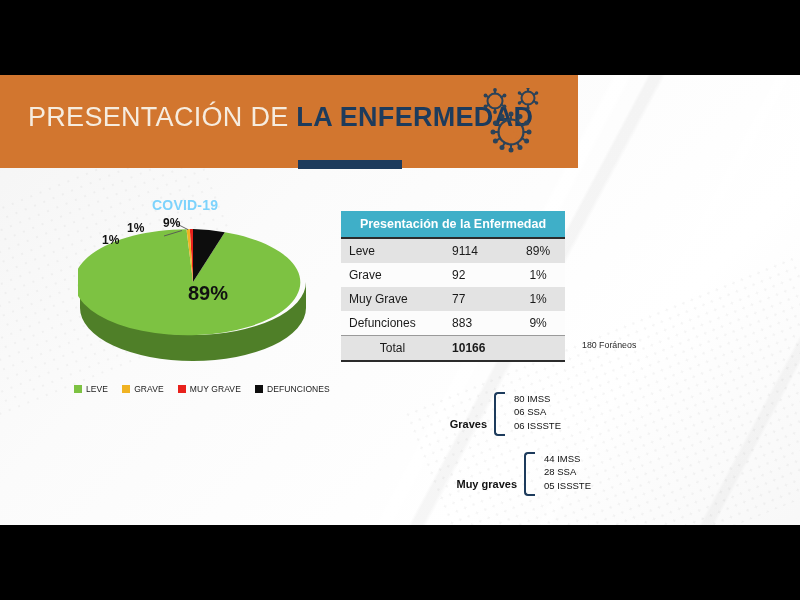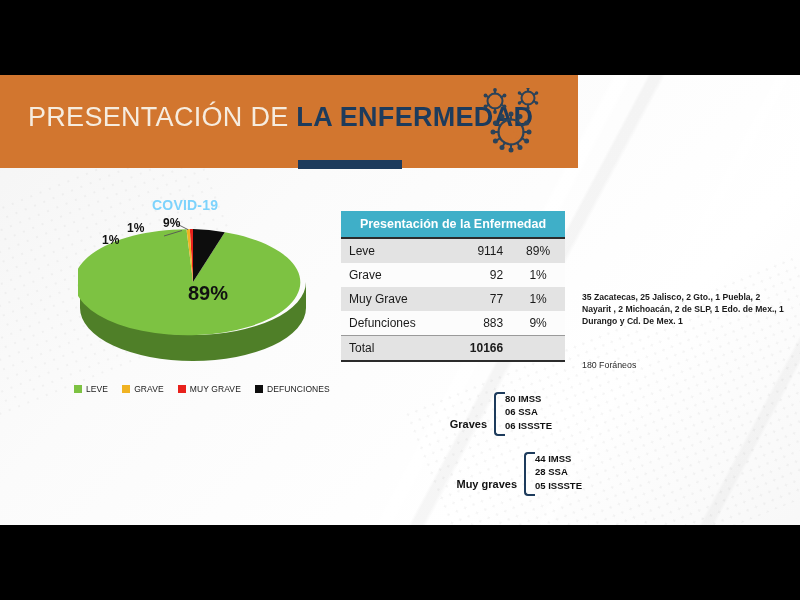--- a/index.html
+++ b/index.html
@@ -162,46 +162,45 @@
     text-align: center;
     border-bottom: 2px solid #2b2b2b;
   }
   .tbl td {
     padding: 5px 8px;
     border: none;
   }
   .tbl tr.shade td { background: #e3e3e3; }
   .tbl tr.plain td { background: #fcfcfc; }
   .tbl td.c-label { text-align: left; width: 46%; }
-  .tbl td.c-count { text-align: right; width: 30%; }
+  .tbl td.c-count { text-align: left; width: 30%; }
   .tbl td.c-pct   { text-align: center; width: 24%; }
   .tbl tr.total-row td {
     background: #e3e3e3;
     border-top: 1.5px solid #9a9a9a;
     border-bottom: 2.5px solid #2b2b2b;
   }
-  .tbl tr.total-row td.c-label { }
+  .tbl tr.total-row td.c-label { text-align: center; }
   .tbl tr.total-row td.c-count { font-weight: bold; }
 
   
   .note {
     position: absolute;
     left: 582px; top: 292px;
     width: 208px;
     font-size: 8.6px;
     font-weight: bold;
     line-height: 1.38;
     color: #1a1a1a;
   }
   .note-sub {
     position: absolute;
     left: 582px; top: 340px;
     font-size: 8.8px;
     color: #2a2a2a;
-    margin-top: 20px;
   }
 
   
   .brace-group { position: absolute; }
   .brace-group .bg-label {
     position: absolute;
     right: 100%;
     margin-right: 7px;
     top: 50%;
     transform: translateY(-50%);
@@ -214,23 +213,23 @@
   .brace-group .bg-brace {
     position: absolute;
     left: 0; top: 0;
     width: 9px; height: 100%;
     border-left: 2px solid #1d3b5c;
     border-top: 2px solid #1d3b5c;
     border-bottom: 2px solid #1d3b5c;
     border-radius: 4px 0 0 4px;
   }
   .brace-group .bg-items {
-    margin-left: 11px;
+    margin-left: 20px;
     font-size: 9.5px;
-    font-weight: bold;
+    font-weight: normal;
     line-height: 1.42;
     color: #111;
     white-space: nowrap;
   }
   .grp-graves { left: 494px; top: 392px; }
   .grp-muygraves { left: 524px; top: 452px; }
 
   
   .footer {
     position: absolute;
@@ -412,21 +411,20 @@
         <td class="c-pct">9%</td>
       </tr>
       <tr class="total-row">
         <td class="c-label">Total</td>
         <td class="c-count">10166</td>
         <td class="c-pct"></td>
       </tr>
     </tbody>
   </table>
 
-  <div class="note">35 Zacatecas, 25 Jalisco, 2 Gto., 1 Puebla, 2 Nayarit , 2 Michoacán, 2 de SLP, 1 Edo. de Mex., 1 Durango y Cd. De Mex. 1</div>
   <div class="note-sub">180 Foráneos</div>
 
   <div class="brace-group grp-graves">
     <span class="bg-label">Graves</span>
     <span class="bg-brace"></span>
     <div class="bg-items">
       <div>80 IMSS</div>
       <div>06 SSA</div>
       <div>06 ISSSTE</div>
     </div>

